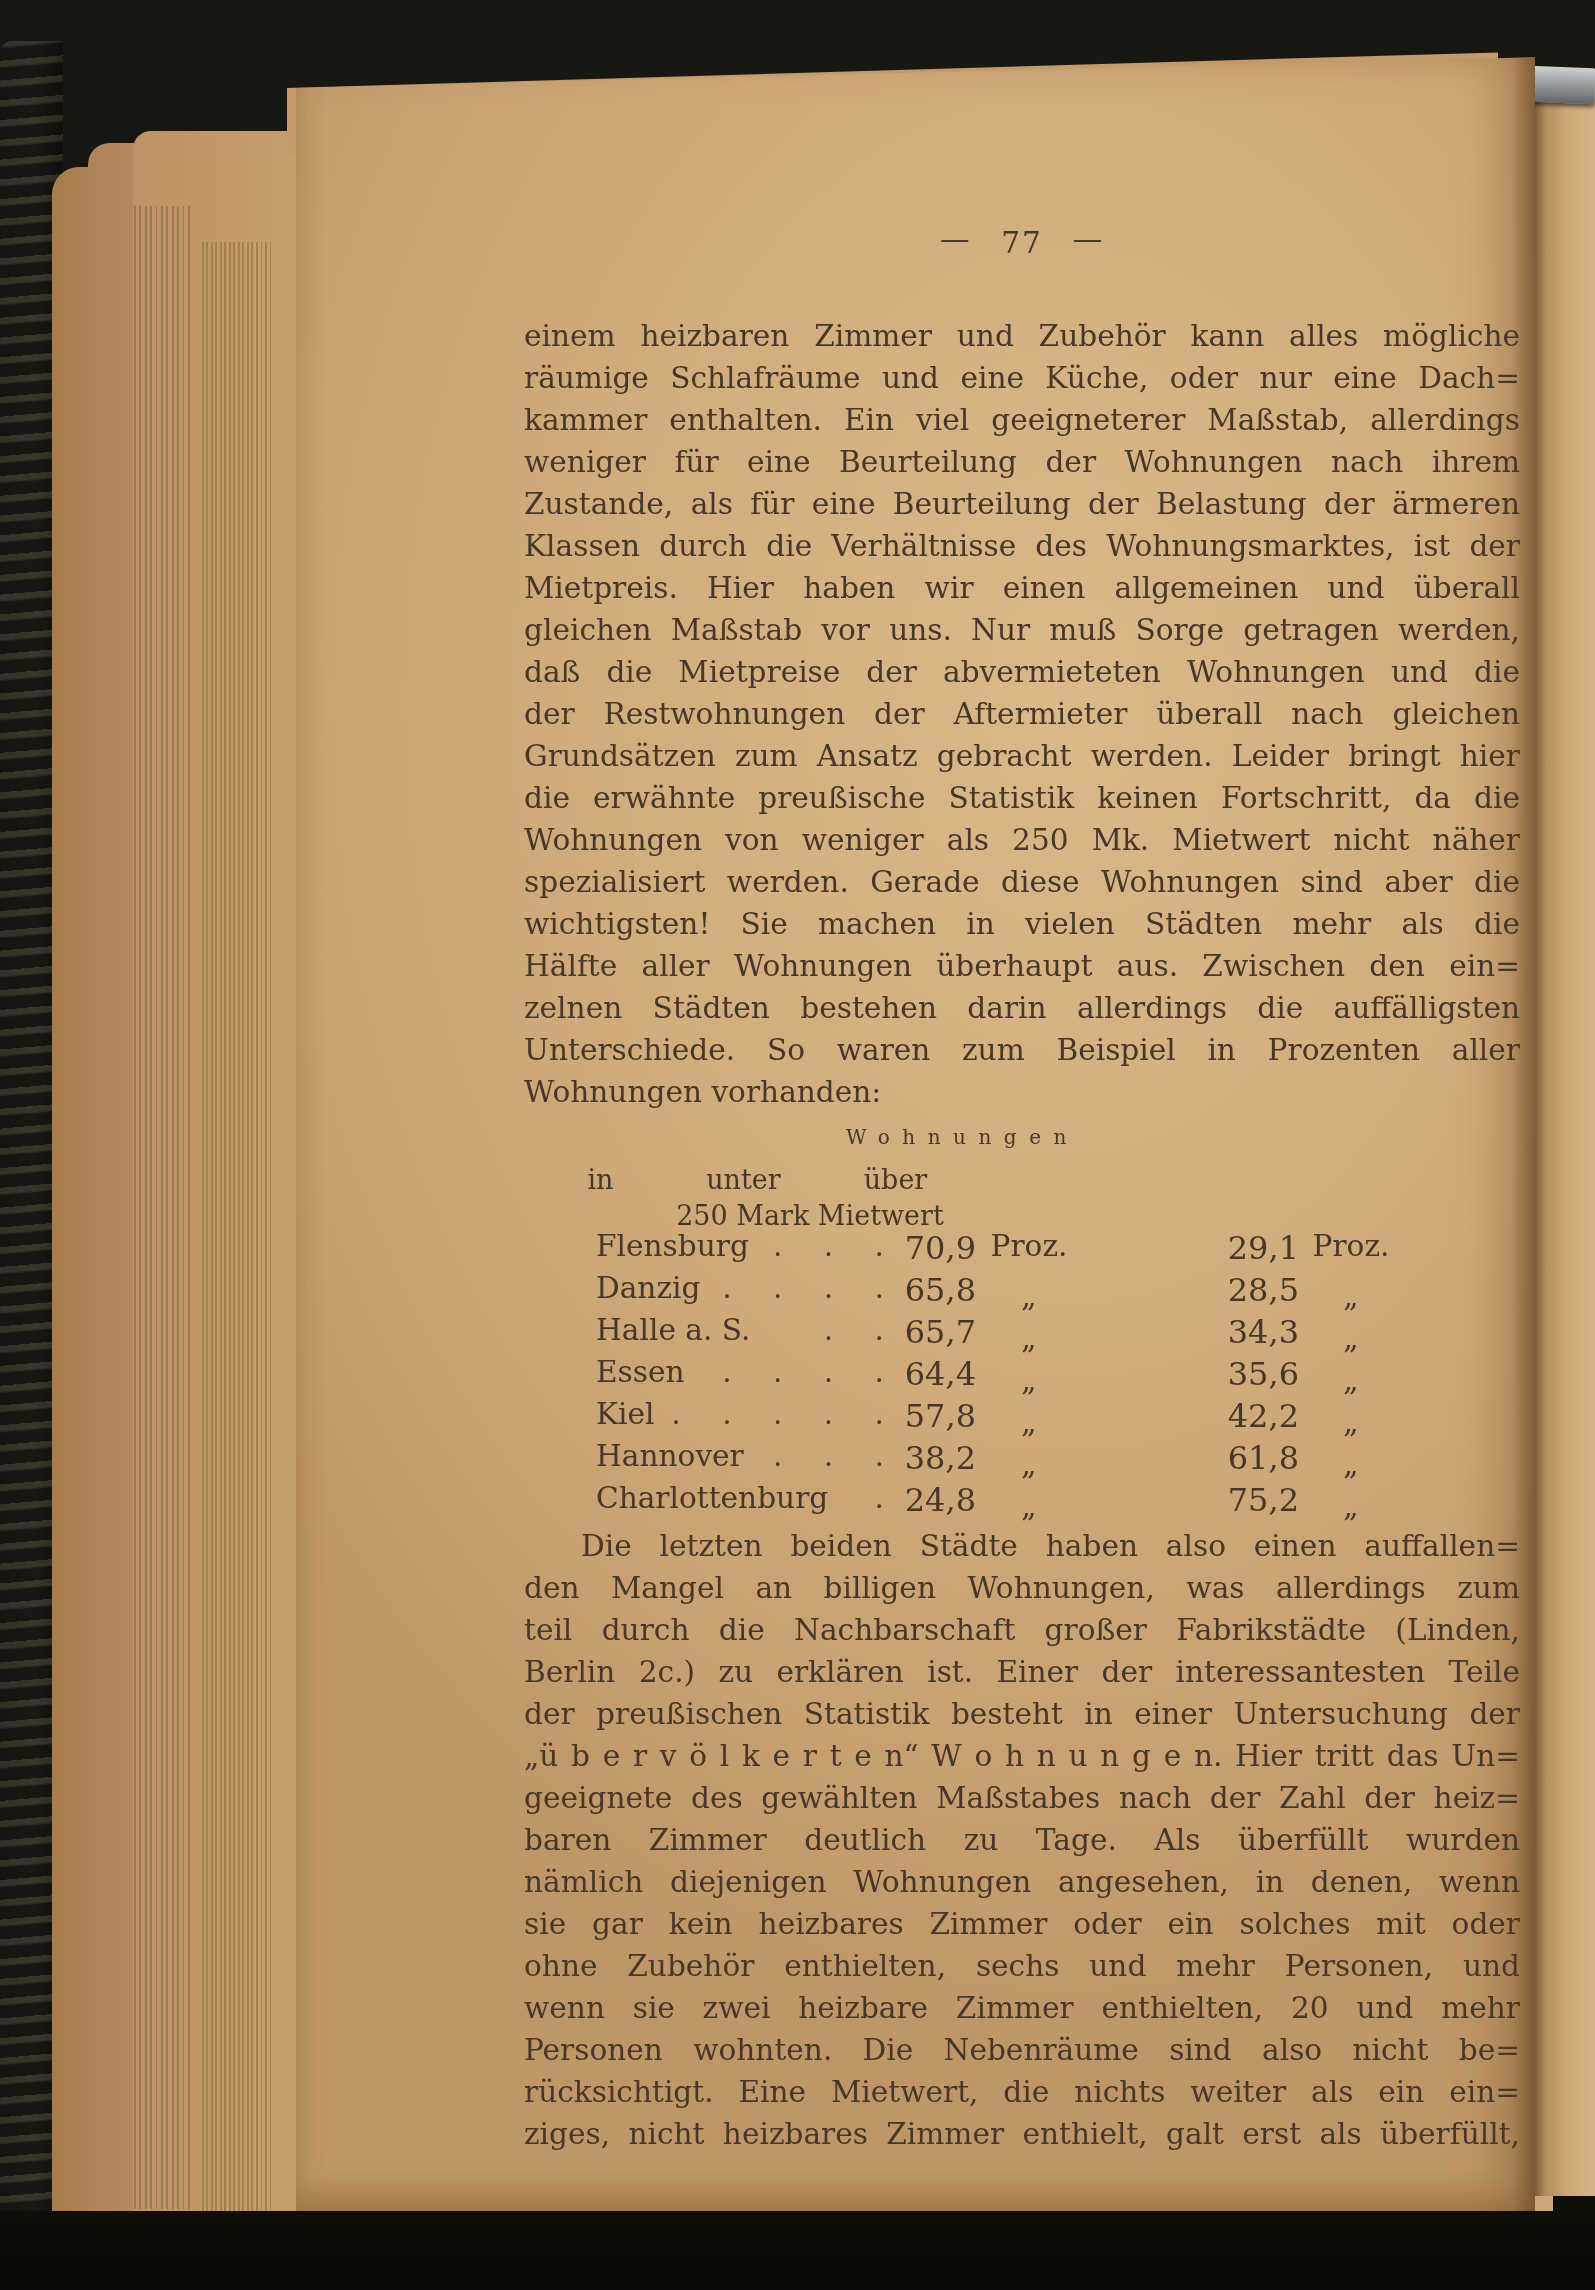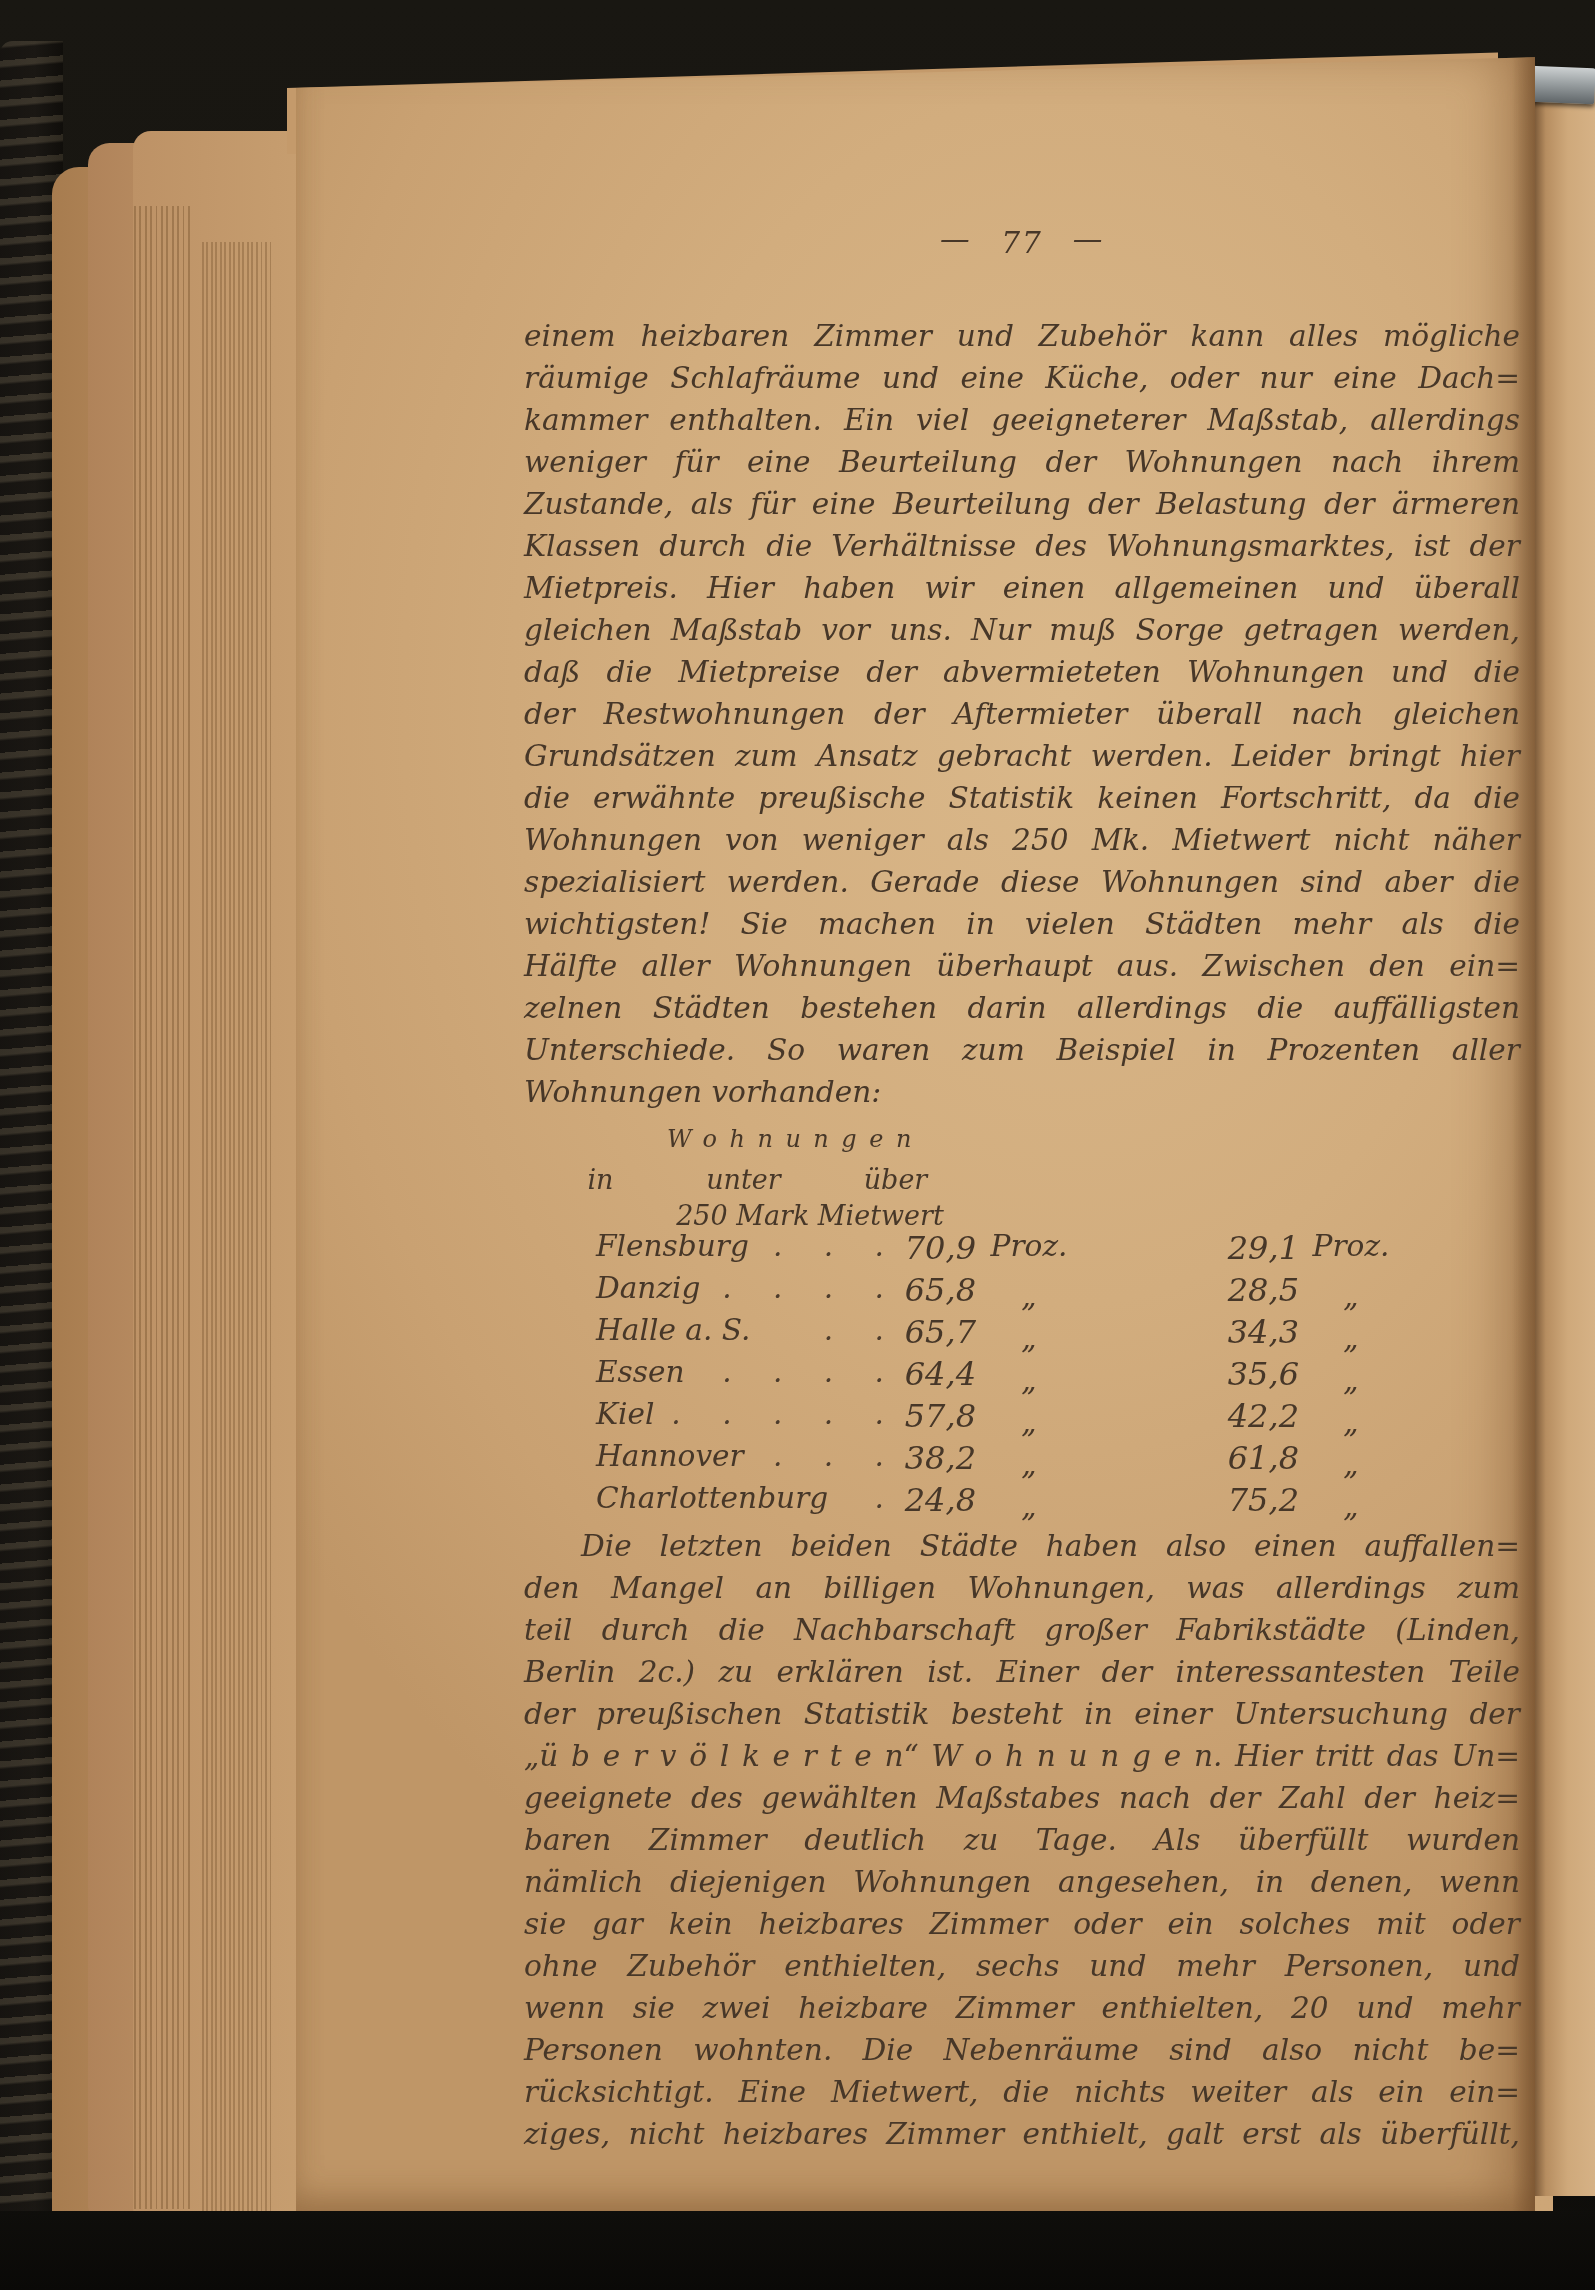--- a/index.html
+++ b/index.html
@@ -56,36 +56,36 @@
     border-radius:18px 2.7px 2.7px 18px;
     background:linear-gradient(180deg,#cdd1d2 0%,#9aa0a2 45%,#5f6568 100%);
     transform:rotate(2.2deg);
     box-shadow:0 2.7px 4.5px rgba(0,0,0,.6);
   }
   #bottom-band{
     position:absolute;left:0;bottom:0;width:100%;height:79px;
     background:linear-gradient(180deg,#0f0e0b 0%,#0a0907 100%);
   }
   
-  #content{position:absolute;left:0;top:0;width:100%;height:100%;color:#473728;font-style:italic;}
+  #content{position:absolute;left:0;top:0;width:100%;height:100%;color:#473728;}
   #pagenum{
     position:absolute;left:524px;top:226px;width:996px;
     text-align:center;font-size:29.6px;letter-spacing:1.8px;
   }
   #pagenum .dash{display:inline-block;margin:0 30px;transform:translateY(-3.6px);}
   .para{position:absolute;left:524px;width:996px;font-size:29.6px;line-height:42px;}
   #para1{top:315px;}
   #para2{top:1517px;margin-top:8px;}
   .line{text-align:justify;text-align-last:justify;white-space:normal;height:42px;overflow:visible;}
   .line.last{text-align-last:left;}
   .line.indent{text-indent:57px;}
   
   #table{position:absolute;left:524px;top:1125px;width:996px;font-size:29.6px;}
-  #table .t-title{position:absolute;left:143px;top:0;width:591px;text-align:left;
-    letter-spacing:12.5px;font-size:24px;}
+  #table .t-title{position:absolute;left:143px;top:0;width:591px;text-align:center;
+    letter-spacing:12.5px;font-size:20px;}
   #table .t-in{position:absolute;left:36px;top:39px;width:81px;text-align:center;font-size:27px;}
   #table .t-under{position:absolute;left:166px;top:39px;width:107px;text-align:center;font-size:27px;}
   #table .t-over{position:absolute;left:322px;top:39px;width:99px;text-align:center;font-size:27px;}
   #table .t-sub{position:absolute;left:107px;top:75px;width:358px;text-align:center;font-size:27px;}
   #table .rows{position:absolute;left:0;top:104px;width:996px;}
   #table .row{position:relative;height:42px;}
   #table .city{position:absolute;left:72px;white-space:nowrap;}
   #table .dots{position:absolute;left:72px;width:288px;text-align:right;word-spacing:32px;
     color:#4d3c2c;}
   #table .v1{position:absolute;left:376px;width:76px;text-align:right;font-size:32px;}

